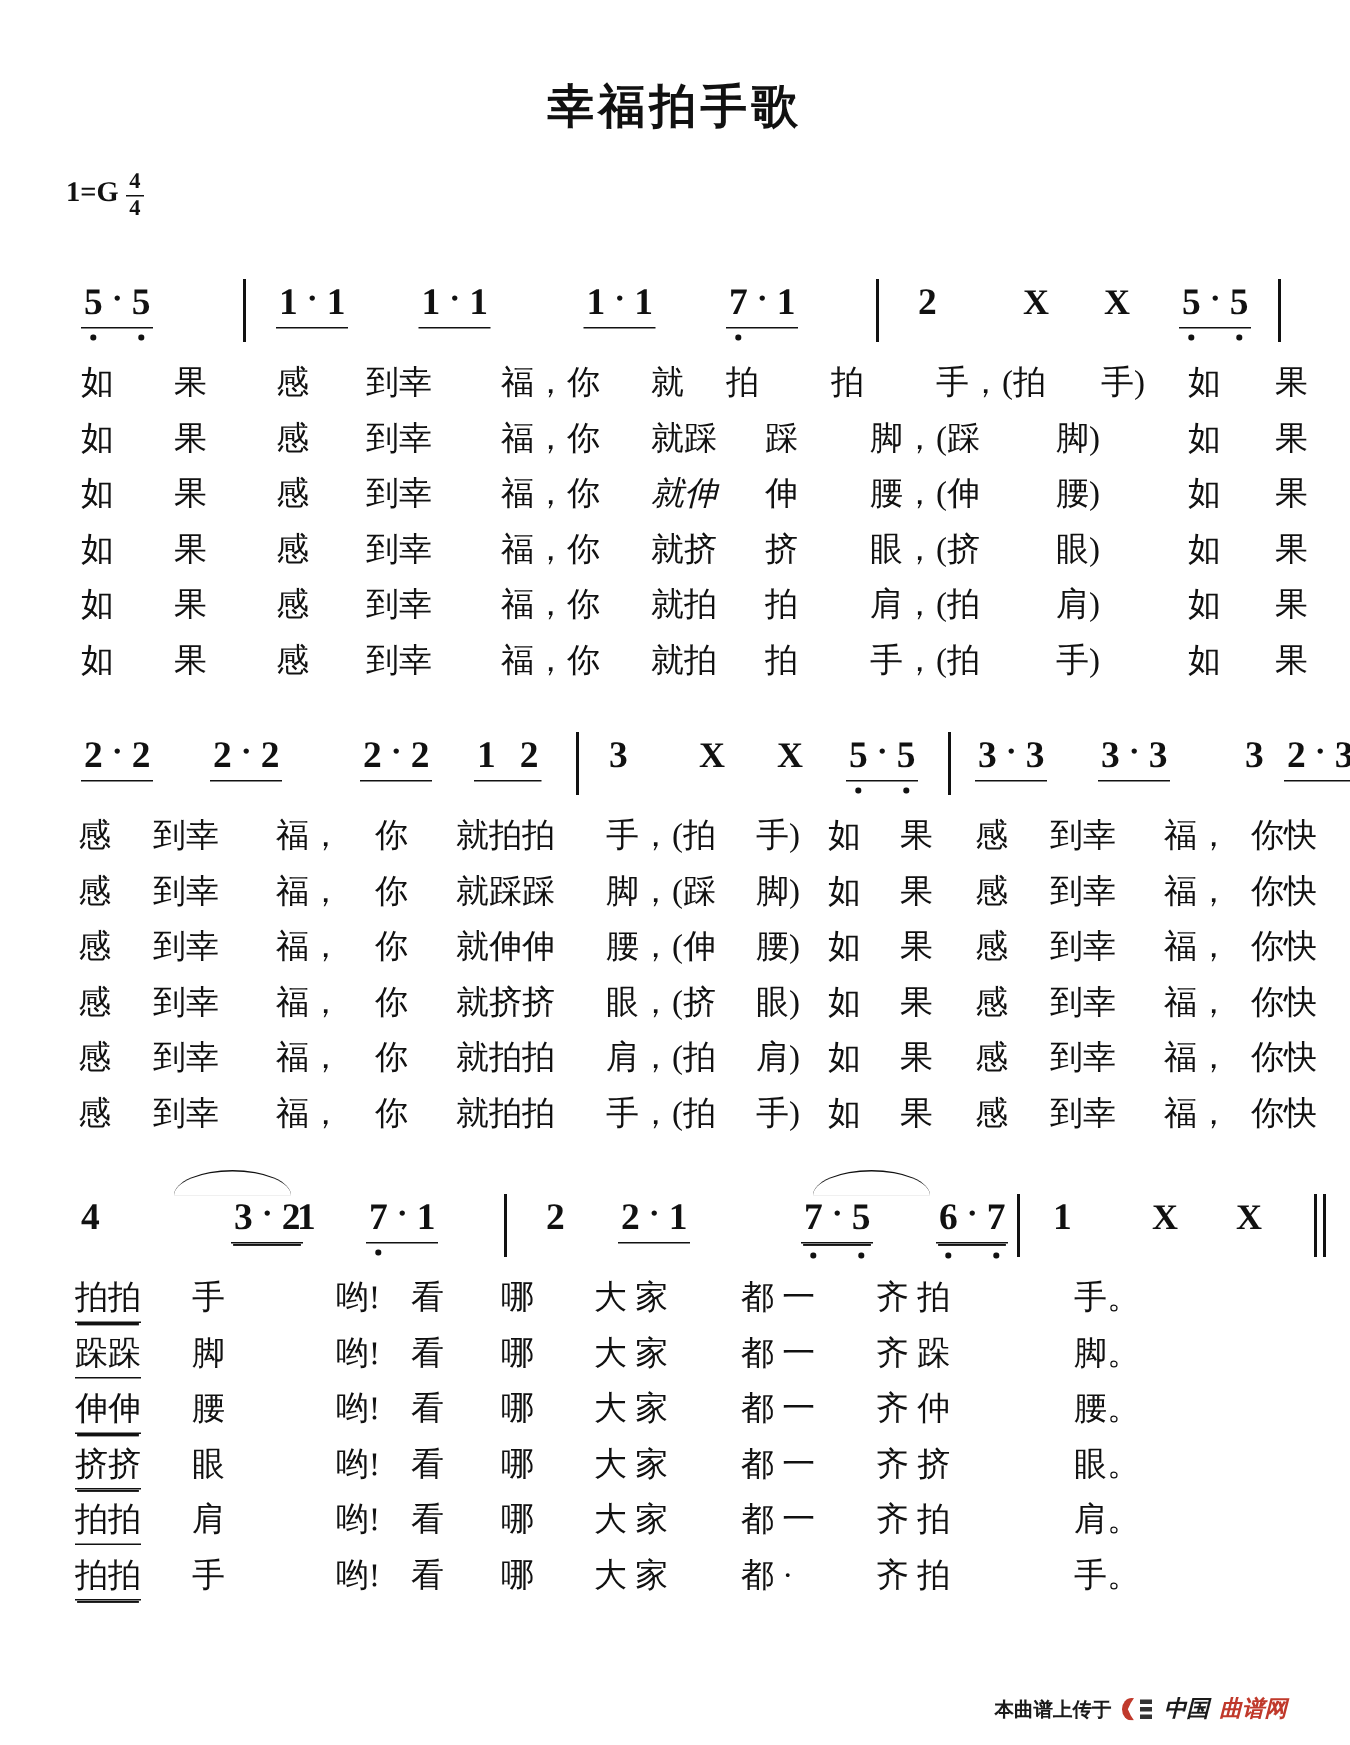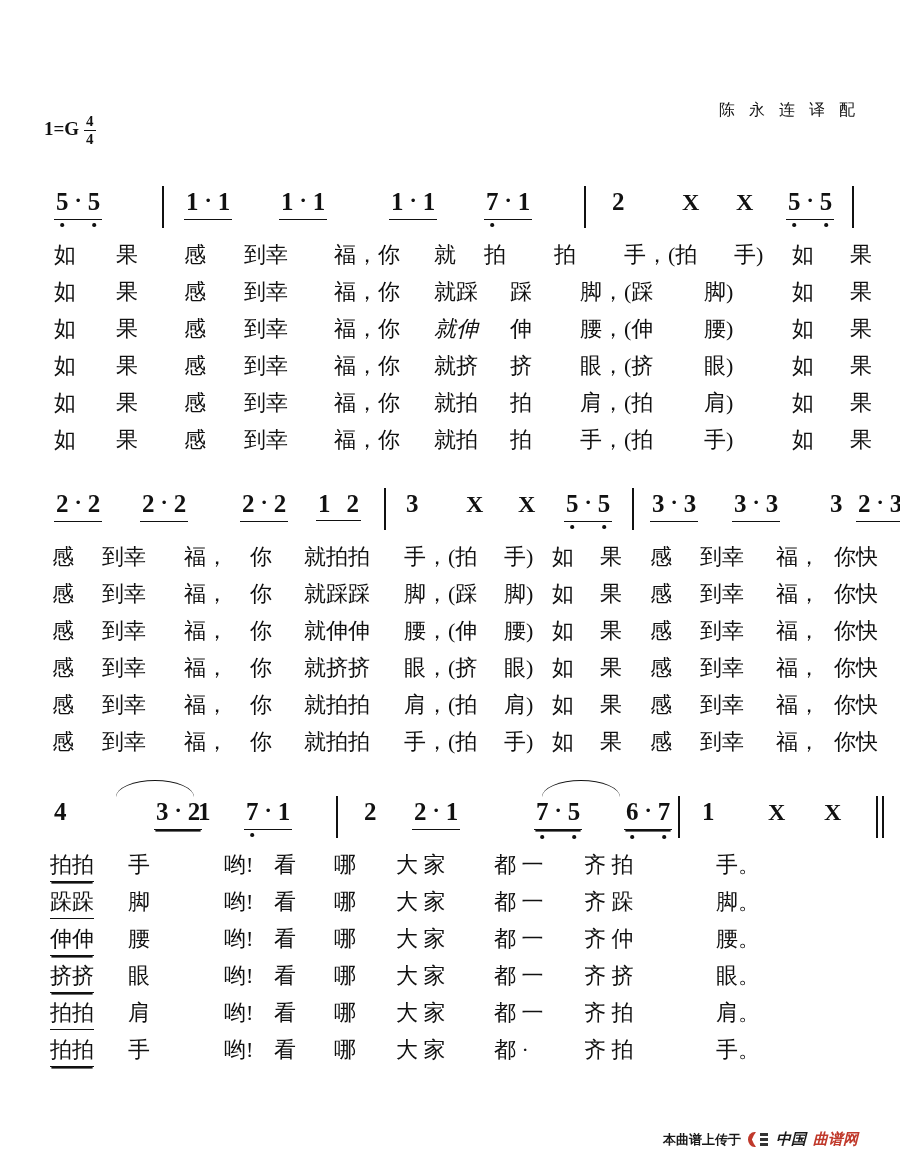--- a/index.html
+++ b/index.html
@@ -118,23 +118,23 @@
   .logo-mark .b2{top:6px;}
   .logo-mark .b3{top:11px;}
   .logo-cn{color:#1a1a1a;font-size:15px;font-weight:700;font-style:italic;}
   .logo-qp{color:#c0392b;font-size:15px;font-weight:700;font-style:italic;}
 </style>
 </head>
 <body>
 
 <div class="page">
 
+  <div class="title">幸福拍手歌</div>
 
   <div class="credits">
-    <div class="credit-line">陈 永 连 译 配</div>
   </div>
 
   <div class="keysig">
     <span>1=G</span>
     <span class="frac">
       <span class="num">4</span>
       <span class="den">4</span>
     </span>
   </div>
 

